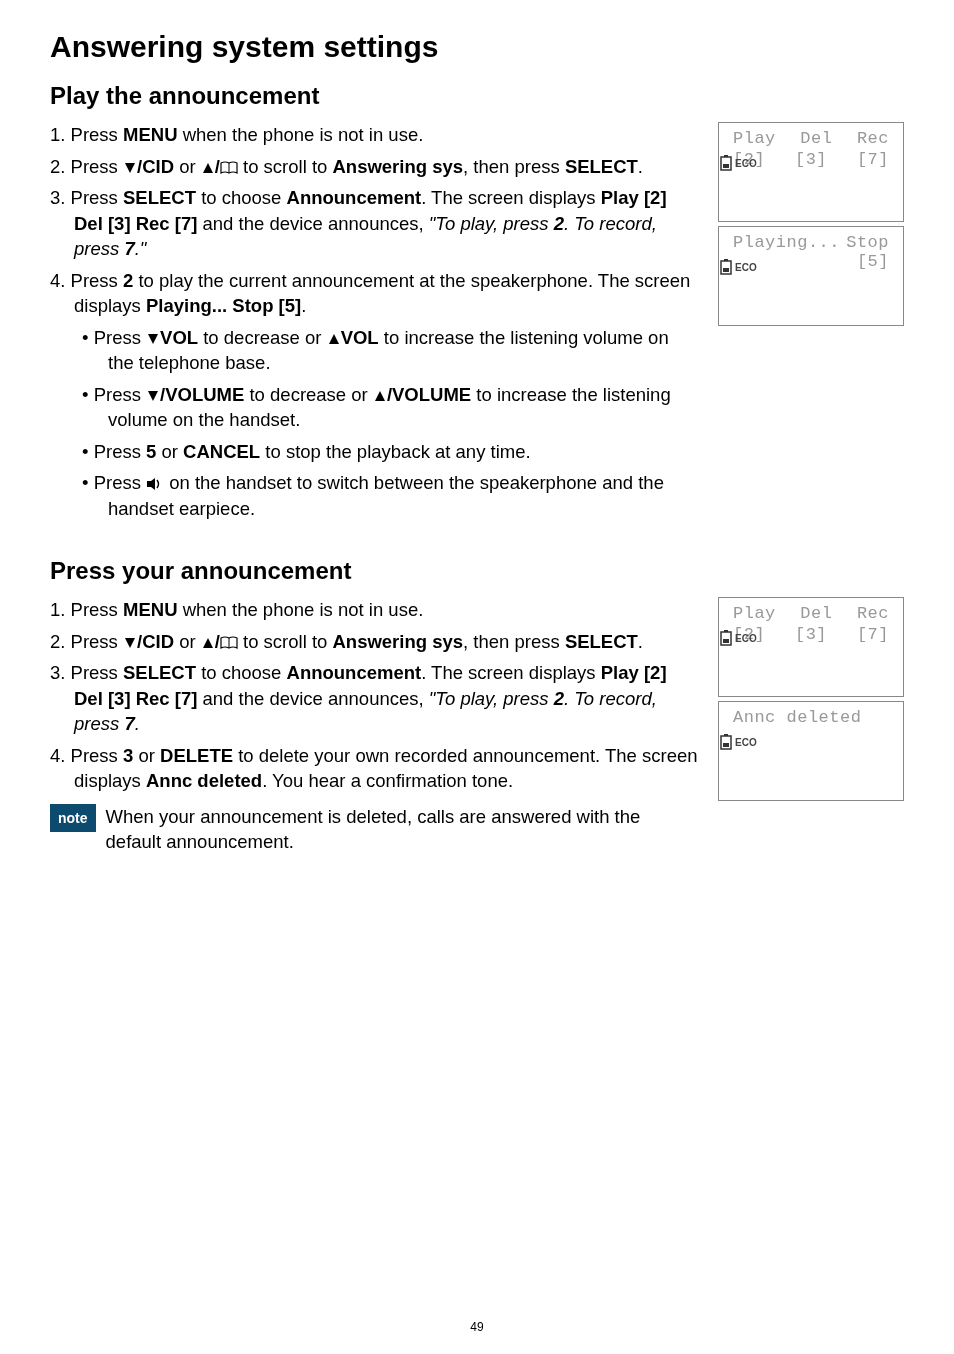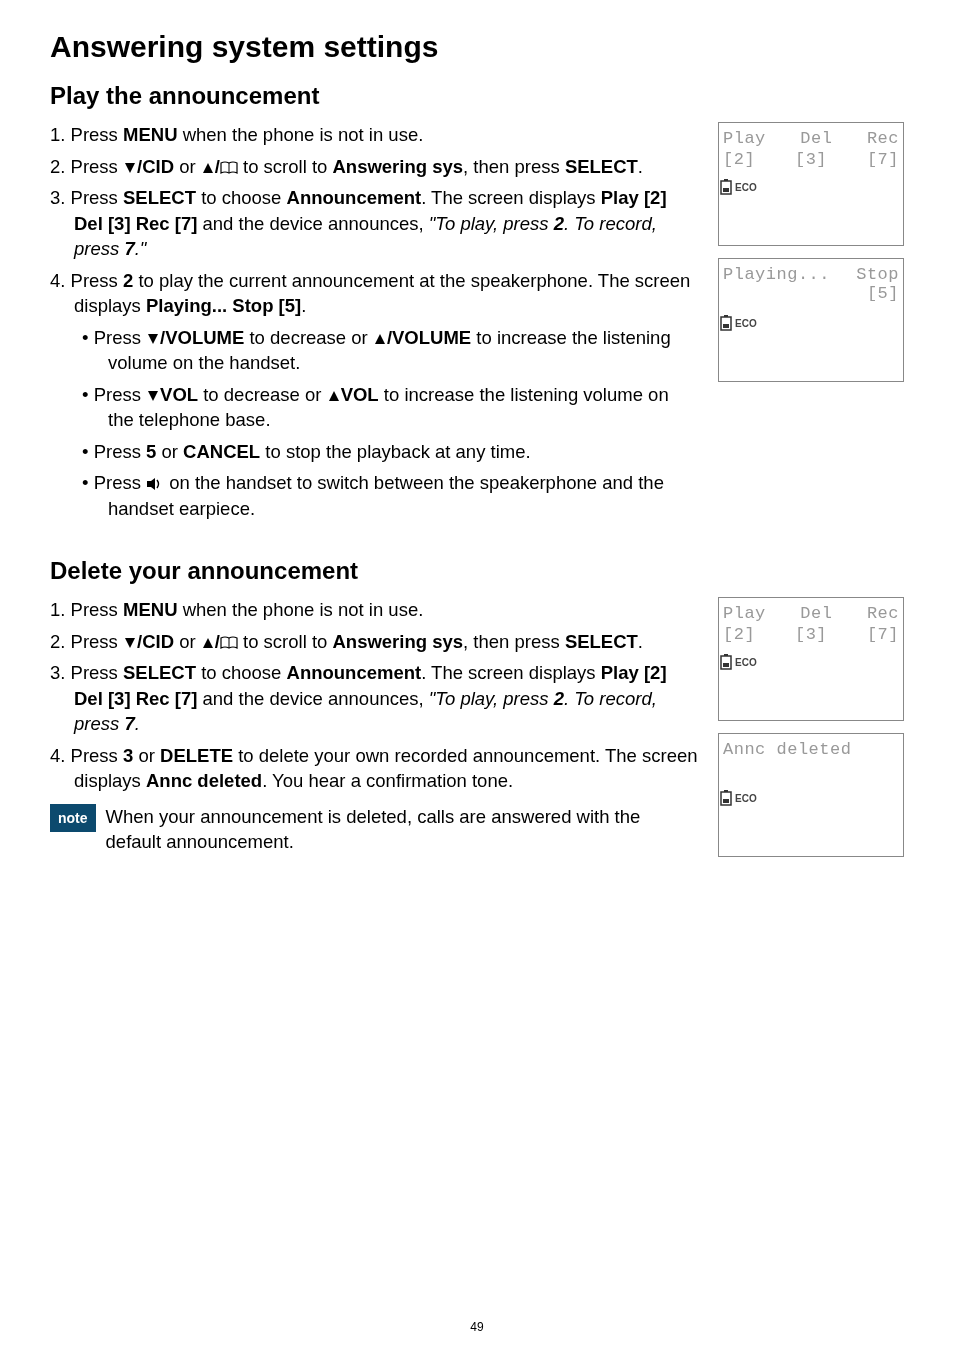--- a/index.html
+++ b/index.html
@@ -62,23 +62,23 @@
       text-indent: -26px;
     }
     ul.bullets > li::before {
       content: "•  ";
     }
     strong, b { font-weight: bold; }
     em, i { font-style: italic; }
     .screen {
       border: 1px solid #888;
       width: 186px;
-      height: 124px;
-      margin-bottom: 12px;
-      padding: 6px 4px;
+      height: 100px;
+      margin-bottom: 4px;
+      padding: 6px 14px;
       background: #fff;
       position: relative;
       font-family: "Courier New", monospace;
     }
     .screen-line1 {
       display: flex;
       justify-content: space-between;
       font-size: 17px;
       color: #999;
       letter-spacing: 0.5px;
@@ -163,29 +163,29 @@
             <path d="M1 2 Q5 0 9 2 Q13 0 17 2 L17 12 Q13 10 9 12 Q5 10 1 12 Z" fill="none" stroke="#000" stroke-width="1.2"></path>
             <line x1="9" y1="2" x2="9" y2="12" stroke="#000" stroke-width="1"></line>
           </svg><span> to scroll to </span><b>Answering sys</b><span>, then press </span><b>SELECT</b><span>.</span></li>
 
       <li><span>Press </span><b>SELECT</b><span> to choose </span><b>Announcement</b><span>. The screen displays </span><b>Play [2] Del [3] Rec [7]</b><span> and the device announces, </span><i>"To play, press </i><span class="bnum">2</span><i>. To record, press </i><span class="bnum">7</span><i>."</i></li>
 
       <li><span>Press </span><b>2</b><span> to play the current announcement at the speakerphone. The screen displays </span><b>Playing... Stop [5]</b><span>.</span>
         <ul class="bullets">
           <li><span>Press </span><svg class="tri" width="14" height="12">
                 <polygon points="2,1 12,1 7,11" fill="#000"></polygon>
+              </svg><b>VOL</b><span> to decrease or </span><svg class="tri" width="14" height="12">
+                <polygon points="2,11 12,11 7,1" fill="#000"></polygon>
+              </svg><b>VOL</b><span> to increase the listening volume on the telephone base.</span></li>
+
+          <li><span>Press </span><svg class="tri" width="14" height="12">
+                <polygon points="2,1 12,1 7,11" fill="#000"></polygon>
               </svg><b>/VOLUME</b><span> to decrease or </span><svg class="tri" width="14" height="12">
                 <polygon points="2,11 12,11 7,1" fill="#000"></polygon>
               </svg><b>/VOLUME</b><span> to increase the listening volume on the handset.</span></li>
-
-          <li><span>Press </span><svg class="tri" width="14" height="12">
-                <polygon points="2,1 12,1 7,11" fill="#000"></polygon>
-              </svg><b>VOL</b><span> to decrease or </span><svg class="tri" width="14" height="12">
-                <polygon points="2,11 12,11 7,1" fill="#000"></polygon>
-              </svg><b>VOL</b><span> to increase the listening volume on the telephone base.</span></li>
 
           <li><span>Press </span><b>5</b><span> or </span><b>CANCEL</b><span> to stop the playback at any time.</span></li>
 
           <li><span>Press </span><svg class="speaker" width="18" height="14">
                 <polygon points="1,4 5,4 9,1 9,13 5,10 1,10" fill="#000"></polygon>
                 <path d="M11 3 Q14 7 11 11" fill="none" stroke="#000" stroke-width="1.4"></path>
               </svg><span> on the handset to switch between the speakerphone and the handset earpiece.</span></li>
         </ul>
       </li>
     </ol>
@@ -225,21 +225,21 @@
             <rect x="5" y="0" width="4" height="2" fill="#333"></rect>
             <rect x="2" y="2" width="10" height="13" fill="none" stroke="#333" stroke-width="1.5"></rect>
             <rect x="4" y="9" width="6" height="4" fill="#333"></rect>
           </svg>
         <span class="eco-label">ECO</span>
       </div>
     </div>
   </div>
 </div>
 
-<h2 class="section">Delete your announcement</h2>
+<h2 class="section">Press your announcement</h2>
 
 <div class="content-block">
   <div class="text-col">
     <ol class="steps">
       <li><span>Press </span><b>MENU</b><span> when the phone is not in use.</span></li>
 
       <li><span>Press </span><svg class="tri" width="14" height="12">
             <polygon points="2,1 12,1 7,11" fill="#000"></polygon>
           </svg><b>/CID</b><span> or </span><svg class="tri" width="14" height="12">
             <polygon points="2,11 12,11 7,1" fill="#000"></polygon>

